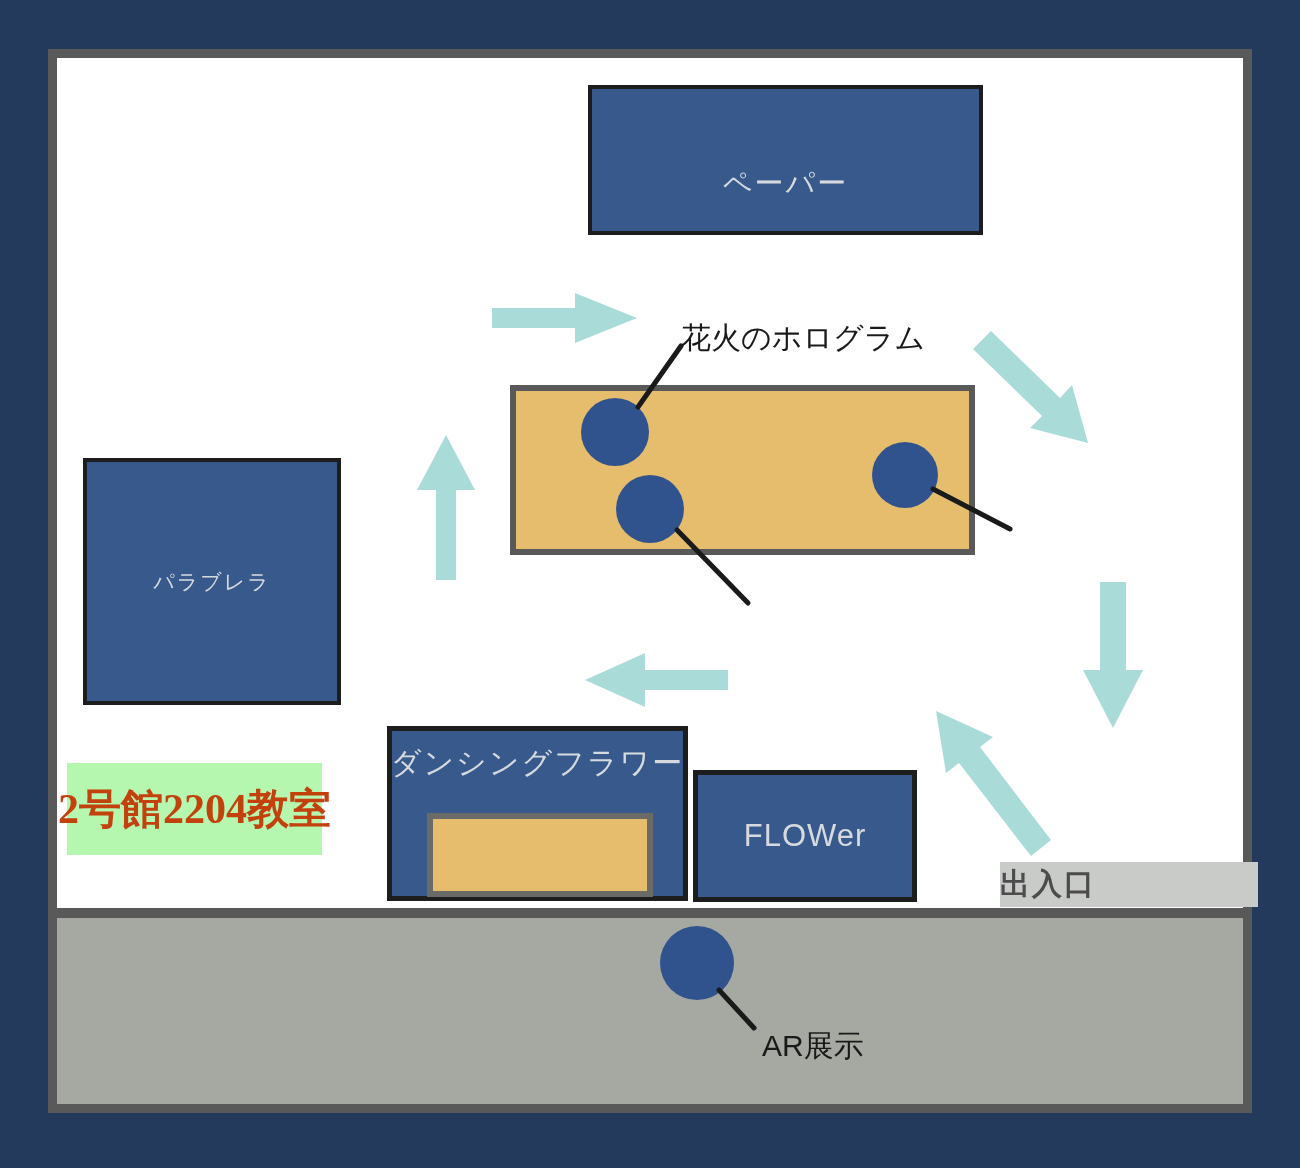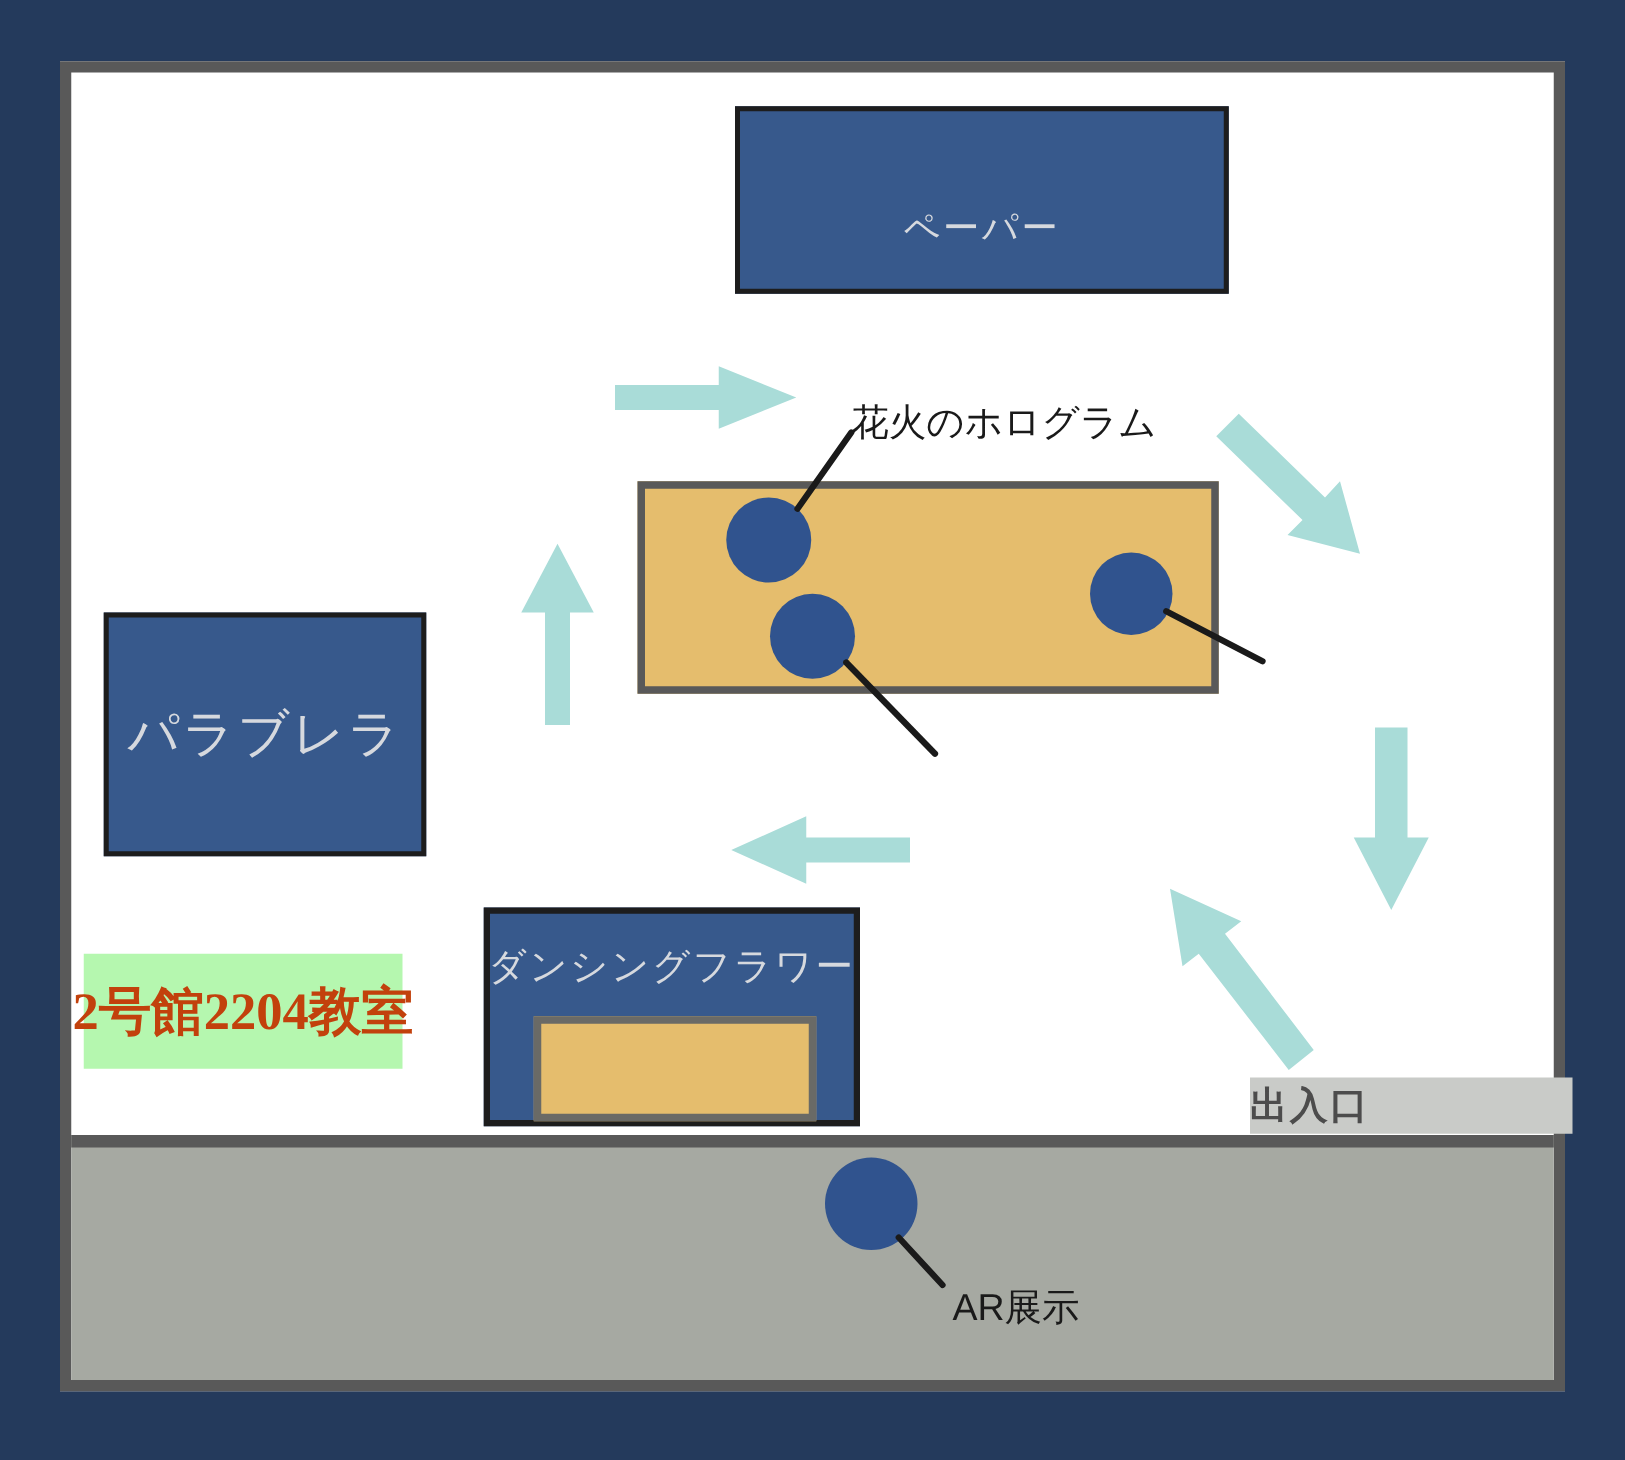--- a/index.html
+++ b/index.html
@@ -27,23 +27,23 @@
         background:var(--corridor-gray);border-top:10px solid var(--border-gray);box-sizing:border-box;}
 
   .booth{position:absolute;background:var(--booth-blue);border:4px solid var(--booth-border);
          box-sizing:border-box;display:flex;align-items:center;justify-content:center;
          color:var(--booth-text);letter-spacing:2px;}
   .booth .lbl{text-align:center;white-space:nowrap;}
 
   .booth-cat{left:81px;top:75px;width:345px;height:344px;font-size:32px;letter-spacing:0;}
   .booth-audio{left:588px;top:85px;width:395px;height:150px;font-size:29px;}
   .booth-audio .lbl{white-space:normal;line-height:46px;}
-  .booth-para{left:83px;top:458px;width:258px;height:195px;font-size:41px;margin-top:32px;}
+  .booth-para{left:83px;top:458px;width:258px;height:247px;font-size:21px;}
   .booth-dancing{left:387px;top:726px;width:301px;height:175px;font-size:30px;
-                 border-width:5px;align-items:flex-start;padding-top:22px;}
+                 border-width:5px;align-items:flex-start;padding-top:12px;}
   .booth-flower{left:693px;top:770px;width:224px;height:132px;font-size:31px;letter-spacing:1px;border-width:5px;}
 
   .inner-table{position:absolute;left:35px;top:82px;width:226px;height:84px;
                background:var(--table-tan);border:6px solid #6a6a66;box-sizing:border-box;}
 
   .big-table{position:absolute;left:510px;top:385px;width:465px;height:170px;
              background:var(--table-tan);border:6px solid var(--border-gray);box-sizing:border-box;}
 
   .dot{position:absolute;border-radius:50%;background:#30538e;}
   .dot-hanabi{left:581px;top:398px;width:68px;height:68px;}
@@ -86,20 +86,23 @@
 
   <div class="booth booth-para">
     <span class="lbl">パラブレラ</span>
   </div>
 
   <div class="booth booth-dancing">
     <span class="lbl">ダンシングフラワー</span>
     <div class="inner-table"></div>
   </div>
 
+  <div class="booth booth-flower">
+    <span class="lbl">FLOWer</span>
+  </div>
 
   <div class="big-table"></div>
 
   <div class="dot dot-hanabi"></div>
   <div class="dot dot-web"></div>
   <div class="dot dot-led"></div>
   <div class="dot dot-ar"></div>
 
   <svg class="overlay" width="1300" height="1168" viewBox="0 0 1300 1168">
     <polygon class="flow" points="492,308 575,308 575,293 637,318 575,343 575,328 492,328"></polygon>

